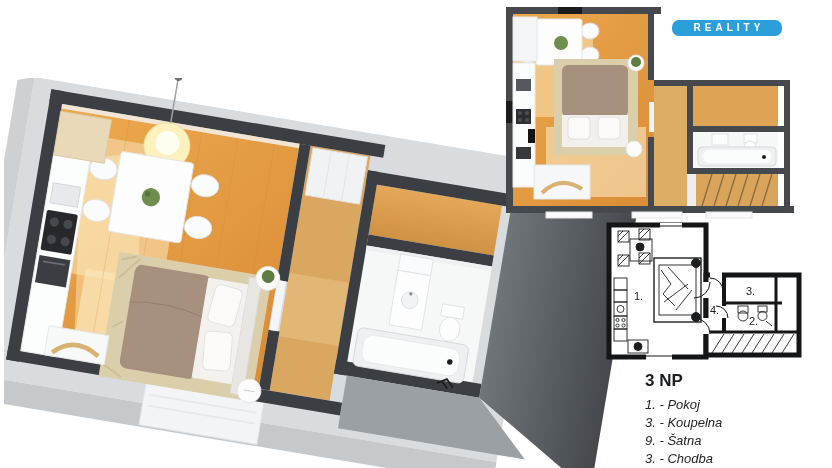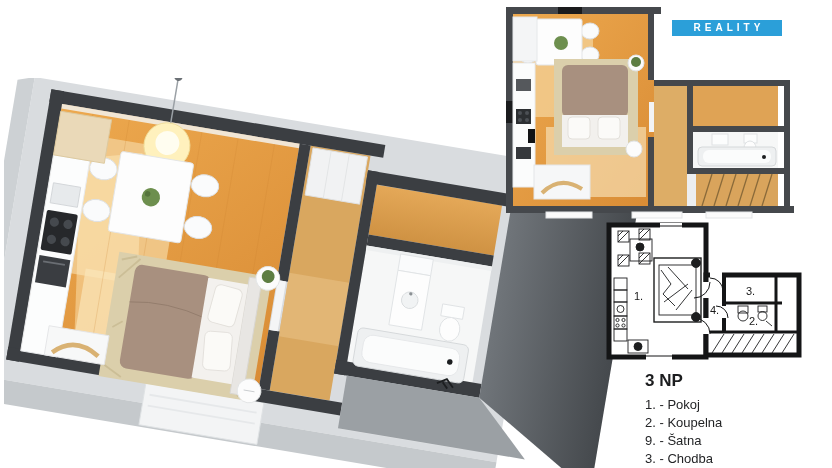--- a/index.html
+++ b/index.html
@@ -15,30 +15,30 @@
     position:absolute;left:672px;top:20px;width:110px;height:50px;
     display:flex;flex-direction:column;box-shadow:0 0 0 0;
   }
   .logo-top{
     height:34px;background:#dc3741;color:#ffffff;display:flex;align-items:center;justify-content:center;
     font-weight:bold;font-style:italic;font-size:27px;letter-spacing:-2px;line-height:1;
     text-shadow:0 1px 1px rgba(120,0,0,.35);
   }
   .logo-bottom{
     height:16px;background:#2b9fd9;color:#ffffff;display:flex;align-items:center;justify-content:center;
-    font-weight:bold;font-size:10px;letter-spacing:4px;line-height:1;padding-left:4px;
+    font-weight:bold;font-size:10px;letter-spacing:4px;line-height:1;padding-left:4px;border-radius:7px;
   }
   .floor-title{
     position:absolute;left:645px;top:371px;font-size:17px;font-weight:bold;color:#1c1d1f;
   }
   .legend{
     position:absolute;left:645px;top:398px;list-style:none;margin:0;padding:0;
     font-size:13px;color:#232426;
   }
-  .legend li{margin:0 0 4.5px 0;line-height:1.05;}
+  .legend li{margin:0 0 4.5px 0;line-height:1.05;font-style:italic;}
 </style>
 </head>
 <body>
 
 <div class="canvas">
 
   <svg id="main-plan" viewBox="0 0 634 390">
     <defs>
       <linearGradient id="wood" x1="0" y1="0" x2="1" y2="1">
         <stop offset="0" stop-color="#eda94f"></stop>
@@ -362,18 +362,18 @@
       <text x="28" y="78">1.</text>
       <text x="104" y="92">4.</text>
       <text x="140" y="73">3.</text>
       <text x="143" y="103">2.</text>
     </g>
   </svg>
 
   <div class="floor-title">3 NP</div>
   <ul class="legend">
     <li>1. - Pokoj</li>
-    <li>2. - Koupelna</li>
+    <li>3. - Koupelna</li>
     <li>9. - Šatna</li>
     <li>3. - Chodba</li>
   </ul>
 
 </div>
 
 </body></html>

